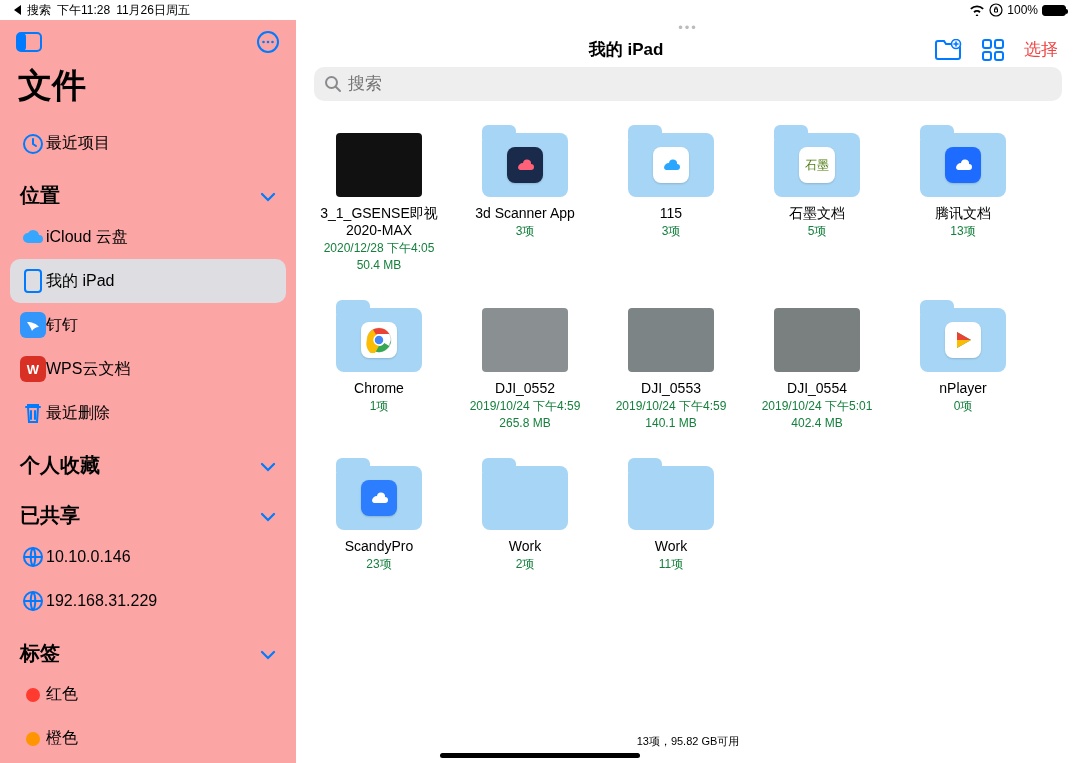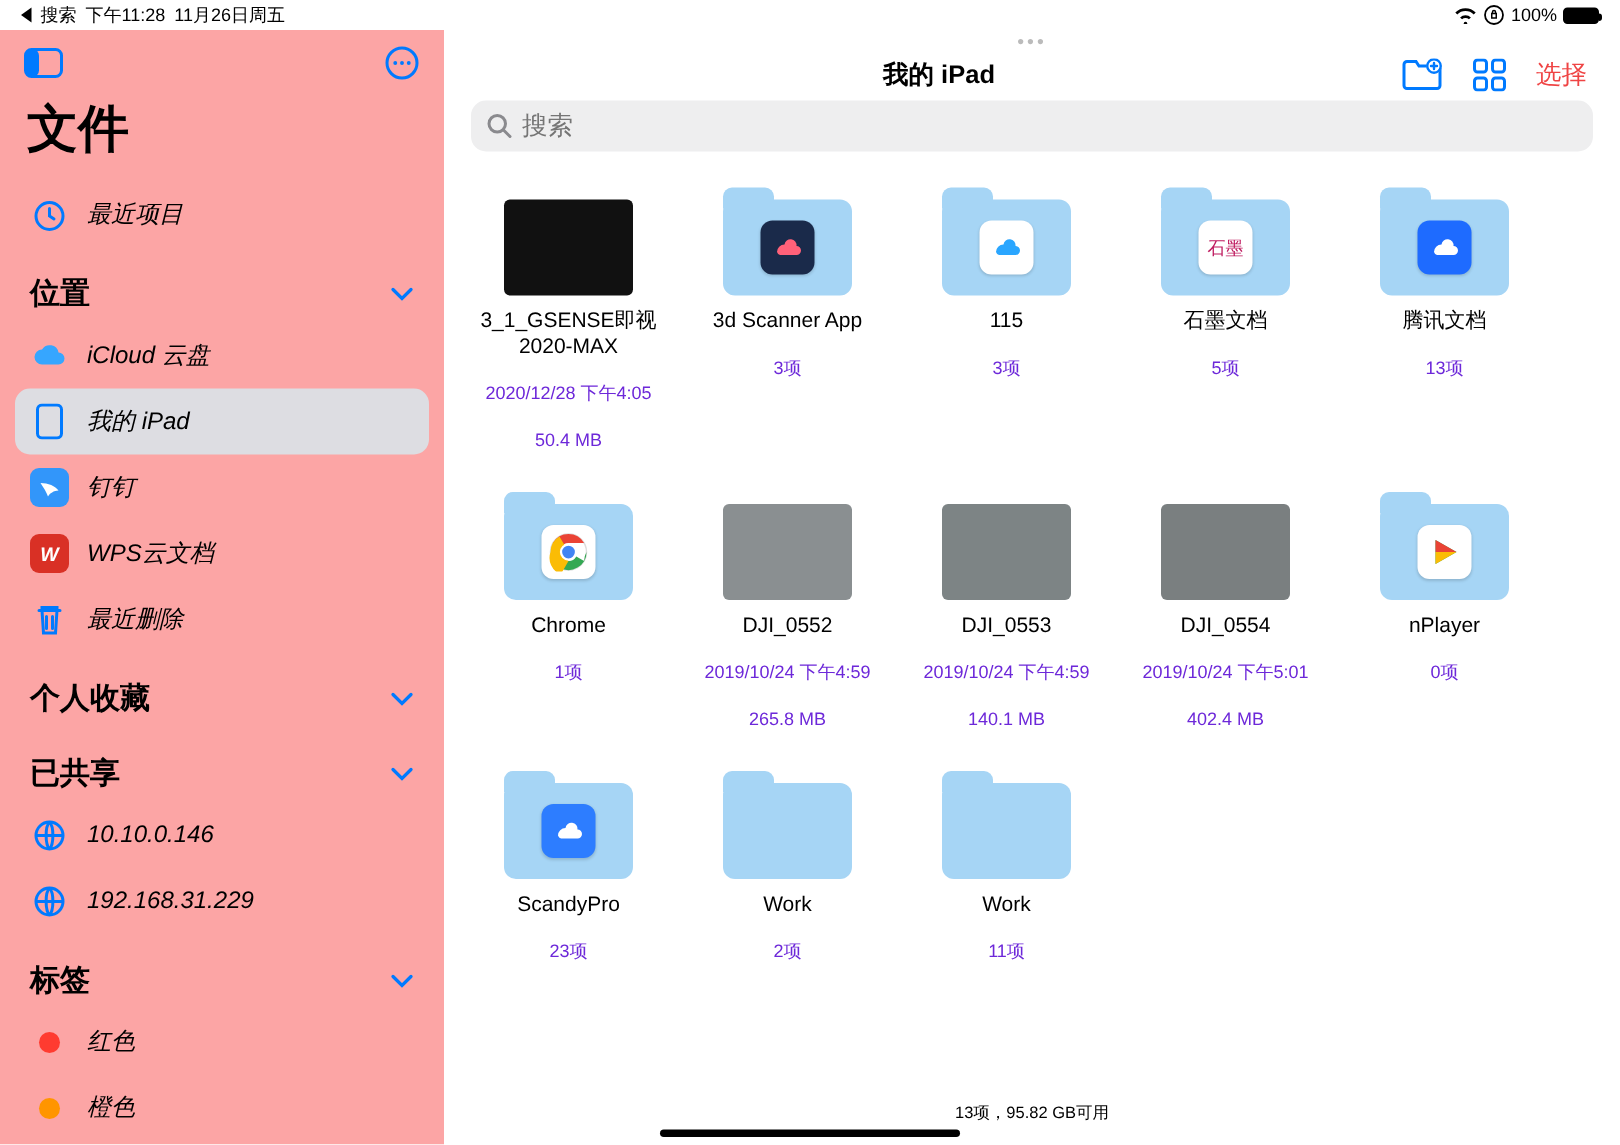--- a/index.html
+++ b/index.html
@@ -19,22 +19,22 @@
 .app { display:flex; height: calc(100% - 20px); }
 .sidebar { width: 296px; background:#fca5a5; display:flex; flex-direction:column;
   padding-top:4px;justify-content:space-between; }
 .sb-top { display:flex; justify-content:space-between; align-items:center;
   padding: 6px 16px 0; }
 .sb-top svg, .hdr-actions svg { display:block; }
 .app-title { font-size: 34px; font-weight: 700; padding: 6px 18px 8px; }
 .sb-section { padding: 2px 10px; }
 .sb-heading { display:flex; justify-content:space-between; align-items:center;
   padding: 10px 10px 6px; font-size: 20px; font-weight: 600; }
-.sb-item { display:flex; align-items:center; gap:12px; padding:9px 10px;
-  border-radius:10px; font-size:16px;font-style:italic; }
+.sb-item { display:flex; align-items:center; padding:9px 10px;
+  border-radius:10px; font-size:16px; }
 .sb-item.active { background:#dddde2; }
 .sb-item .ic { width:26px; height:26px; display:flex; align-items:center;
   justify-content:center; }
 .tag-dot { width:14px; height:14px; border-radius:50%; }
 .chev { color:#007aff; }
 .content { flex:1; display:flex; flex-direction:column; }
 .drag-handle { height:14px; display:flex; justify-content:center; color:#bbb;
   font-size:13px; letter-spacing:2px; }
 .header { display:flex; align-items:center; padding:4px 22px 6px; }
 .header .title { flex:1; text-align:center; font-size:17px; font-weight:600; }
@@ -51,21 +51,21 @@
 .thumb { width:86px; height:64px; border-radius:8px; position:relative;
   margin-bottom:8px; background:#a6d5f5; }
 .thumb.folder::before { content:""; position:absolute; top:-8px; left:0;
   width:34px; height:14px; background:#a6d5f5; border-radius:6px 6px 0 0; }
 .thumb .badge { position:absolute; left:50%; top:50%; transform:translate(-50%,-50%);
   width:36px; height:36px; border-radius:8px; background:#fff; display:flex;
   align-items:center; justify-content:center; box-shadow:0 1px 2px rgba(0,0,0,.15); }
 .thumb.video { background:#888; border-radius:4px; }
 .thumb.video::before { display:none; }
 .name { font-size:14px; line-height:1.2; max-width:130px; }
-.meta { font-size:12px; color:#6d28d9; margin-top:16px; line-height:1.3; }
+.meta { font-size:12px; color:#15803d; margin-top:2px; line-height:1.3; }
 .footer { text-align:center; font-size:11px; padding:6px 0 14px; }
 .home-ind { position:absolute; bottom:5px; left:50%; transform:translateX(-50%);
   width:200px; height:5px; background:#000; border-radius:3px; }
 </style>
 </head>
 <body>
 
 <div class="statusbar">
   <div class="left">
     <span class="triangle-left"></span>
@@ -295,21 +295,21 @@
                 <svg width="22" height="22" viewBox="0 0 22 22">
                   <path d="M4 14a5 5 0 015-5 4 4 0 018 1 3 3 0 010 6H6a3 3 0 01-2-2z" fill="#2aa6ff"></path>
                 </svg>
               </div>
             </div>
             <div class="name">115</div>
             <div class="meta">3项</div>
           </div>
           <div class="cell">
             <div class="thumb folder">
-              <div class="badge" style="background:#fff;font-size:12px;color:#be185d">石墨</div>
+              <div class="badge" style="background:#fff;font-size:12px;color:#4d7c0f">石墨</div>
             </div>
             <div class="name">石墨文档</div>
             <div class="meta">5项</div>
           </div>
           <div class="cell">
             <div class="thumb folder">
               <div class="badge" style="background:#1e6bff">
                 <svg width="22" height="22" viewBox="0 0 22 22">
                   <path d="M4 14a5 5 0 015-5 4 4 0 018 1 3 3 0 010 6H6a3 3 0 01-2-2z" fill="#fff"></path>
                 </svg>

